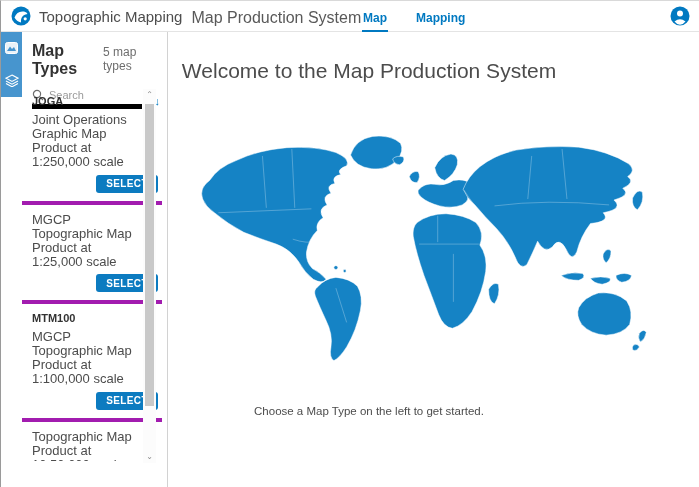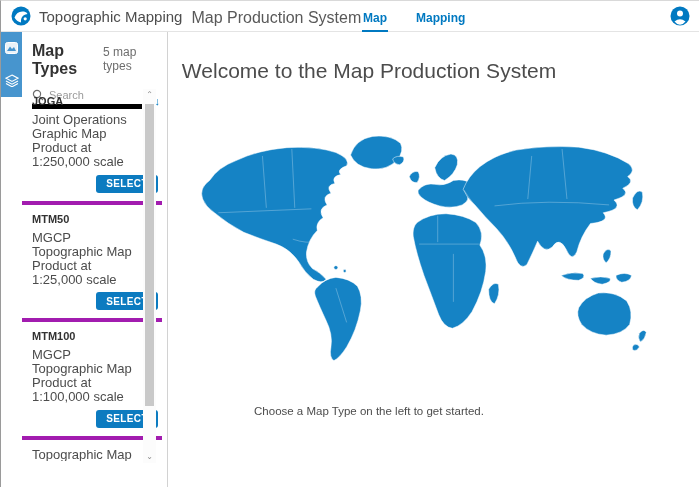--- a/index.html
+++ b/index.html
@@ -140,21 +140,20 @@
   <div class="map-type-list">
   <div class="map-type-item">
     <div class="map-type-name">JOGA</div>
     <div class="map-type-desc">Joint Operations Graphic Map Product at 1:250,000 scale</div>
     <div class="map-type-actions">
       <button class="select-btn">SELECT</button>
     </div>
   </div>
 
   <div class="map-type-item">
-    <div class="map-type-name">MTM50</div>
     <div class="map-type-desc">MGCP Topographic Map Product at 1:25,000 scale</div>
     <div class="map-type-actions">
       <button class="select-btn">SELECT</button>
     </div>
   </div>
 
   <div class="map-type-item">
     <div class="map-type-name">MTM100</div>
     <div class="map-type-desc">MGCP Topographic Map Product at 1:100,000 scale</div>
     <div class="map-type-actions">

